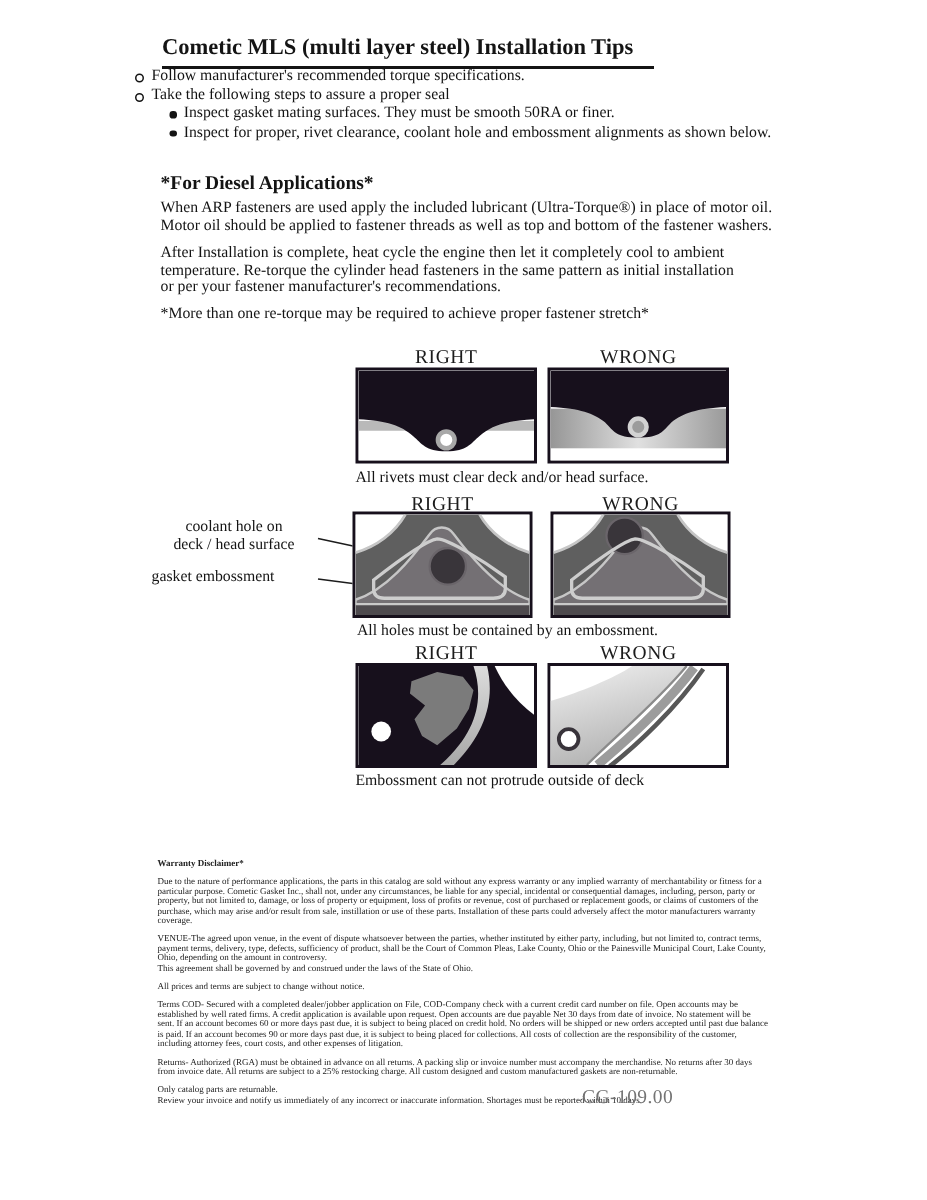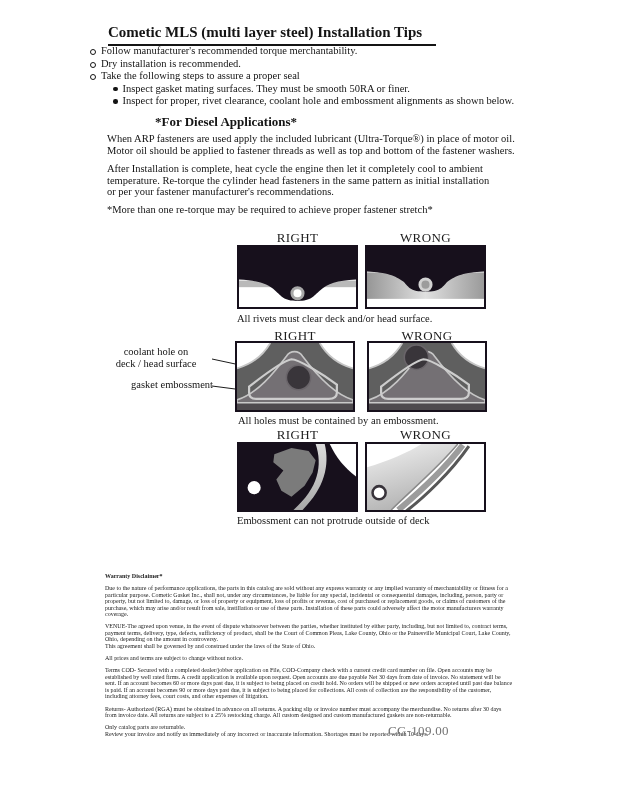--- a/index.html
+++ b/index.html
@@ -36,41 +36,37 @@
 </head>
 <body>
 
 <div class="page">
 
   <div class="abs title">Cometic MLS (multi layer steel) Installation Tips</div>
 
   <div class="abs bullets">
     <div class="b-row">
       <span class="b-marker"></span>
-      <span>Follow manufacturer's recommended torque merchantability.</span>
-    </div>
-    <div class="b-row">
-      <span class="b-marker"></span>
-      <span>Dry installation is recommended.</span>
+      <span>Follow manufacturer's recommended torque specifications.</span>
     </div>
     <div class="b-row">
       <span class="b-marker"></span>
       <span>Take the following steps to assure a proper seal</span>
     </div>
     <div class="b-row b-sub">
       <span class="b-marker"></span>
       <span>Inspect gasket mating surfaces.  They must be smooth 50RA or finer.</span>
     </div>
     <div class="b-row b-sub">
       <span class="b-marker"></span>
       <span>Inspect for proper, rivet clearance, coolant hole and embossment alignments as shown below.</span>
     </div>
   </div>
 
-  <div class="abs h2" style="left:107px; top:114px;margin-left:48px;">*For Diesel Applications*</div>
+  <div class="abs h2" style="left:107px; top:114px;">*For Diesel Applications*</div>
   <div class="abs" style="left:107px; top:133px;">
     <div class="body-line">When ARP fasteners are used apply the included lubricant (Ultra-Torque®) in place of motor oil.</div>
     <div class="body-line">Motor oil should be applied to fastener threads as well as top and bottom of the fastener washers.</div>
   </div>
   <div class="abs" style="left:107px; top:163px;">
     <div class="body-line">After Installation is complete, heat cycle the engine then let it completely cool to ambient</div>
     <div class="body-line">temperature. Re-torque the cylinder head fasteners in the same pattern as initial installation</div>
     <div class="body-line">or per your fastener manufacturer's recommendations.</div>
   </div>
   <div class="abs body-line" style="left:107px; top:204px;">*More than one re-torque may be required to achieve proper fastener stretch*</div>
@@ -103,21 +99,21 @@
   </div>
   <div class="abs caption" style="left:237px; top:313px;text-align:right;">All rivets must clear deck and/or head surface.</div>
 
   <div class="abs lbl lbl2" style="left:235px; top:328px;">RIGHT</div>
   <div class="abs lbl lbl2" style="left:367px; top:328px;">WRONG</div>
 
   <div class="abs callout" style="left:100px; top:346px;">
     <div>coolant hole on</div>
     <div>deck / head surface</div>
   </div>
-  <div class="abs callout" style="left:116px; top:379px;">gasket embossment</div>
+  <div class="abs callout" style="left:86px; top:379px;">gasket embossment</div>
 
   <svg class="abs" style="left:206px; top:350px;" width="100" height="50">
     <line x1="6" y1="9" x2="90" y2="27" stroke="#1c1c1c" stroke-width="1"></line>
     <line x1="6" y1="36" x2="60" y2="43" stroke="#1c1c1c" stroke-width="1"></line>
   </svg>
 
   <div class="abs diag" style="left:235px; top:341px; width:120px; height:71px;">
     <svg viewBox="0 0 115 66" preserveAspectRatio="none">
       <rect x="0" y="0" width="115" height="66" fill="#ffffff"></rect>
       <path d="M0,66 L0,25 C14,21 26,12 33,0 L82,0 C89,12 101,21 115,25 L115,66 Z" fill="#5f5f5f"></path>

